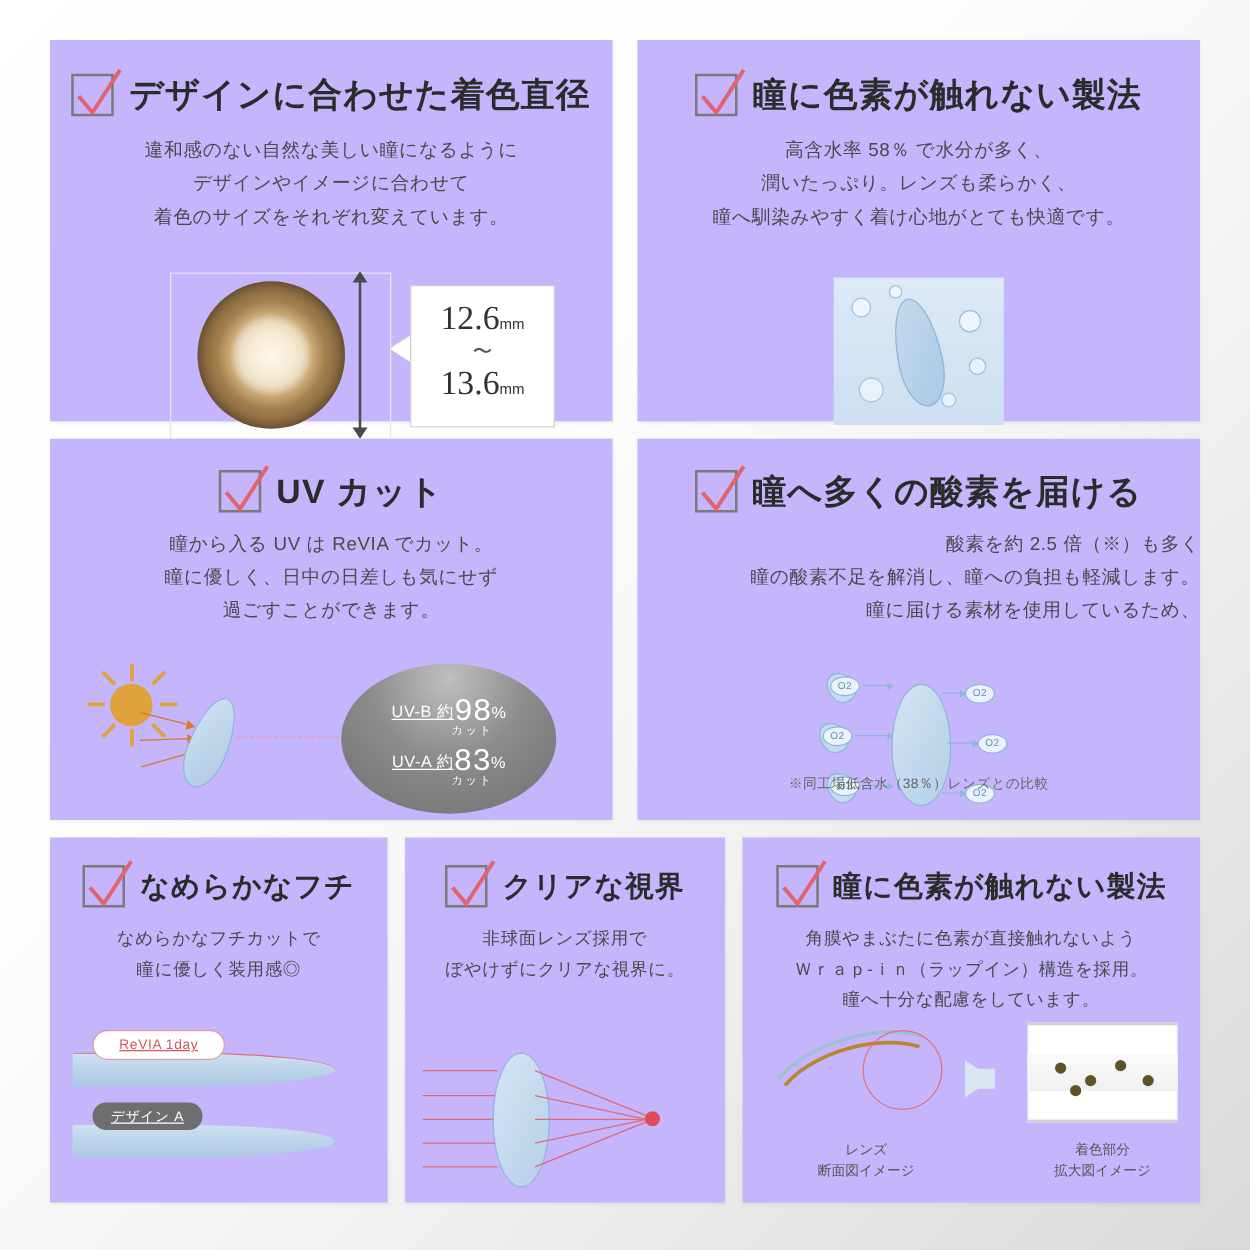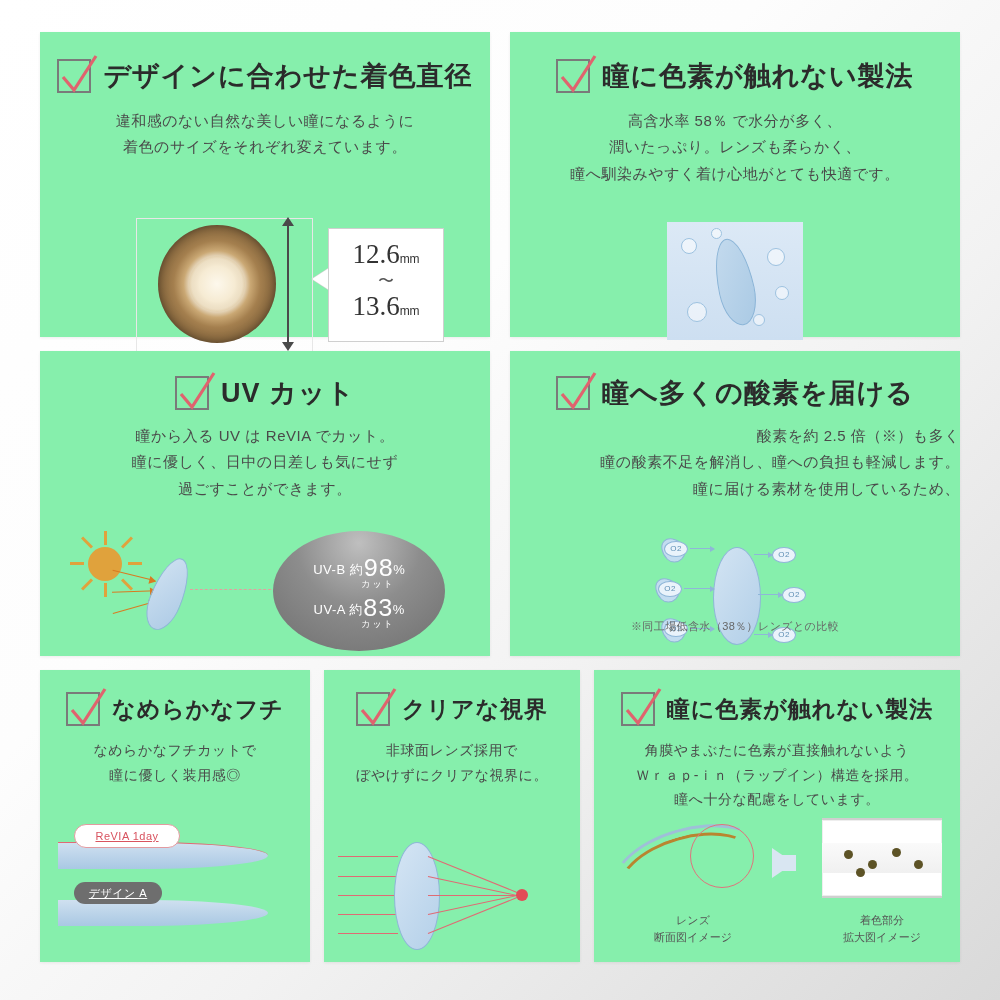--- a/index.html
+++ b/index.html
@@ -7,21 +7,21 @@
     width:1000px;height:1000px;
     font-family:"Liberation Sans", sans-serif;
     background:linear-gradient(135deg,#ffffff 0%,#fdfdfd 38%,#f2f2f2 62%,#d9d9d9 100%);
     color:#333;
     overflow:hidden;
   }
   .sheet{position:relative;width:1000px;height:1000px;}
 
   .card{
     position:absolute;
-    background:#86efac;
+    background:#c4b5fd;
     box-shadow:0 1px 3px rgba(0,0,0,0.07);
     box-sizing:border-box;
   }
 
   
   .head{
     display:flex;align-items:center;justify-content:center;
     gap:12px;
   }
   .check{
@@ -123,21 +123,21 @@
   }
   .arrow-r{position:absolute;height:0;border-top:1.5px solid #d97a20;}
   .arrow-r:after{content:"";position:absolute;right:-1px;top:-4px;border-left:7px solid #d97a20;border-top:4px solid transparent;border-bottom:4px solid transparent;}
   .uvcircle{
     position:absolute;left:233px;top:180px;width:172px;height:120px;border-radius:50%;
     background:radial-gradient(circle at 50% 10%,#bfbfbf 0%,#8d8d8d 45%,#6f6f6f 100%);
   }
   .uvcircle .row{position:absolute;width:100%;text-align:center;color:#fff;}
   .uvrow1{top:24px;}
   .uvrow2{top:64px;}
-  .uvlabel{font-size:13px;letter-spacing:0.5px;vertical-align:middle;}
+  .uvlabel{font-size:13px;letter-spacing:0.5px;vertical-align:middle;text-decoration:underline;}
   .uvnum{font-family:Liberation Mono, monospace;font-size:25px;vertical-align:middle;}
   .uvpct{font-size:13px;vertical-align:middle;}
   .uvcut{display:block;font-size:9px;letter-spacing:2px;margin-top:-6px;margin-left:38px;}
   .dashline{position:absolute;border-top:1px dashed #e3a0a0;}
 
   
   #card4{left:510px;top:351px;width:450px;height:305px;}
   #card4 .head{margin-top:24px;}
   #card4 .desc{margin-top:12px;font-size:15px;text-align:right;}
   .o2lens{
@@ -229,20 +229,21 @@
     <div class="head">
       <span class="check">
         <svg width="46" height="48" viewBox="0 0 46 48">
             <path d="M8 26 L19 39 L41 5" fill="none" stroke="#e0636e" stroke-width="3.2"></path>
           </svg>
       </span>
       <span class="title">デザインに合わせた着色直径</span>
     </div>
     <div class="desc">
       <div>違和感のない自然な美しい瞳になるように</div>
+      <div>デザインやイメージに合わせて</div>
       <div>着色のサイズをそれぞれ変えています。</div>
     </div>
     <div class="ghost-box"></div>
     <div class="lens-photo"></div>
     <div class="measure"></div>
     <div class="callout-tail"></div>
     <div class="callout">
       <div class="v v1">
         <span>12.6</span><span class="u">mm</span>
       </div>

